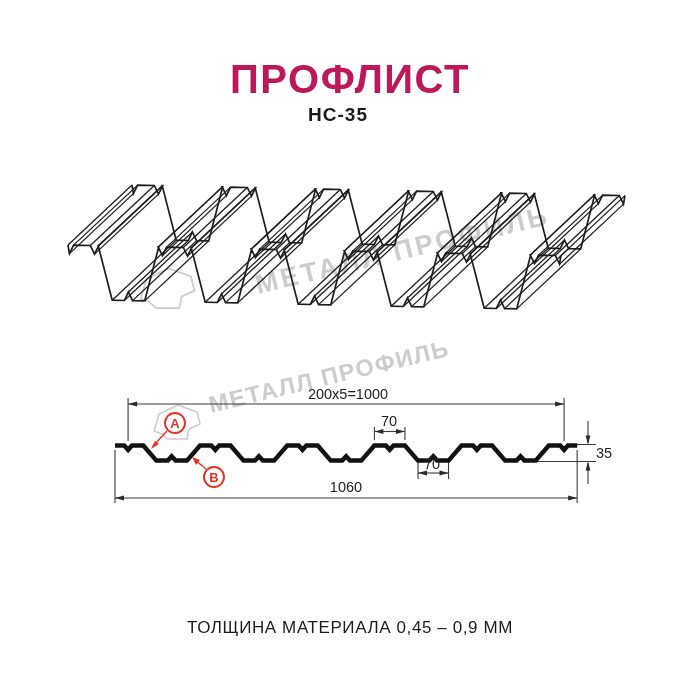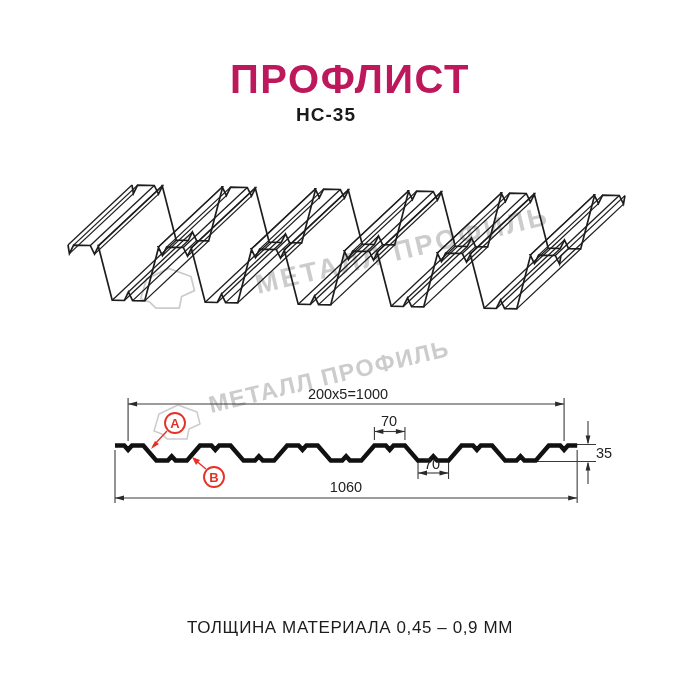--- a/index.html
+++ b/index.html
@@ -1,20 +1,20 @@
 <!DOCTYPE html>
 <html><head>
 <meta charset="utf-8">
 <style>
   html,body{margin:0;padding:0;background:#ffffff;}
   #page{position:relative;width:700px;height:700px;background:#ffffff;overflow:hidden;
         font-family:"Liberation Sans","DejaVu Sans",sans-serif;}
   .title{position:absolute;top:57px;left:0;width:700px;text-align:center;
          font-size:40px;font-weight:bold;letter-spacing:1.5px;color:#be185d;}
-  .subtitle{position:absolute;top:104px;left:0;width:652px;text-align:center;
+  .subtitle{position:absolute;top:104px;left:12px;width:652px;text-align:center;
             font-size:19px;font-weight:bold;letter-spacing:1px;color:#1a1a1a;}
   .footer{position:absolute;top:618px;left:0;width:700px;text-align:center;
           font-size:17px;font-weight:normal;letter-spacing:.6px;color:#1c1c1c;}
   svg{position:absolute;top:0;left:0;}
   text.dim{font-family:"Liberation Sans","DejaVu Sans",sans-serif;font-size:14.5px;fill:#222;}
   text.wm{font-family:"Liberation Sans","DejaVu Sans",sans-serif;font-weight:bold;fill:#cccccc;}
   text.ann{font-family:"Liberation Sans","DejaVu Sans",sans-serif;font-size:13px;font-weight:bold;}
 </style>
 </head>
 <body>

